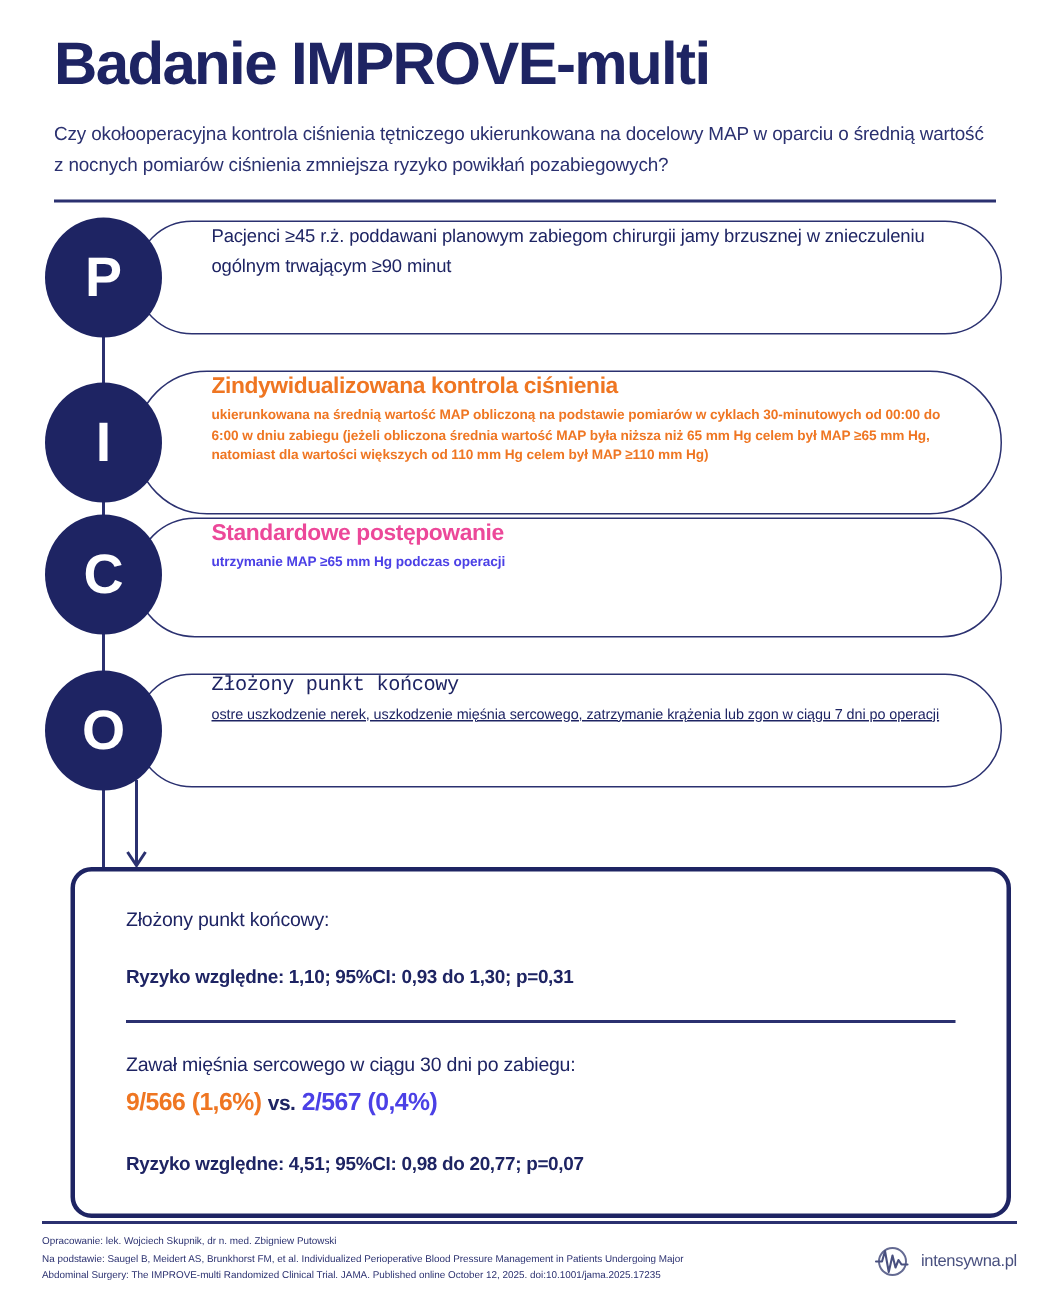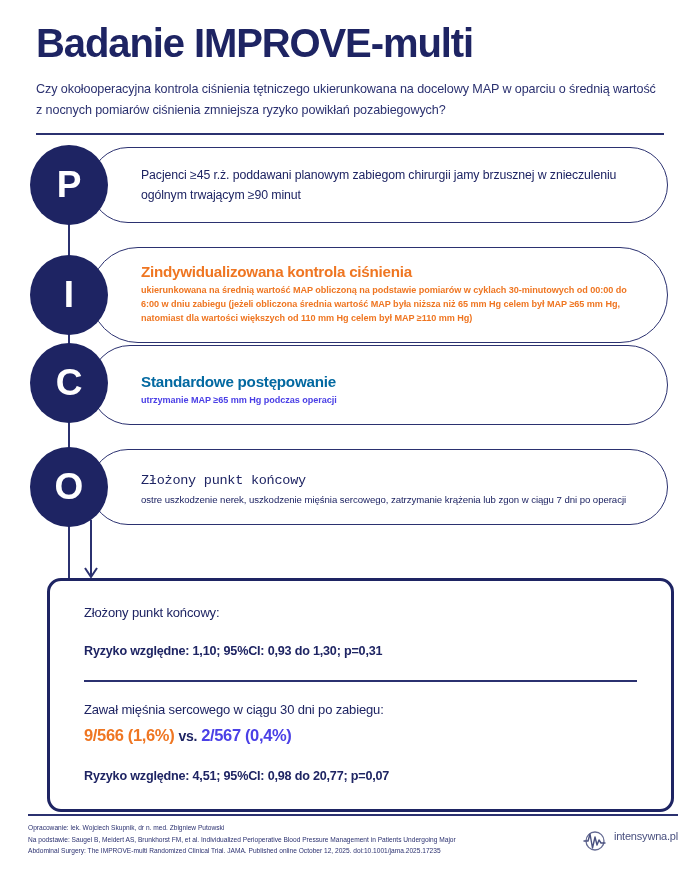--- a/index.html
+++ b/index.html
@@ -80,21 +80,21 @@
     position: absolute;
     left: 68px;
     right: 10px;
     top: 0;
     height: 76px;
     border: 1.6px solid #2b3170;
     border-radius: 38px;
     background: #ffffff;
     display: flex;
     flex-direction: column;
-    justify-content: flex-end;
+    justify-content: flex-start;
     padding: 0 30px 16px 50px;
   }
 
   .row .badge {
     position: absolute;
     left: 8px;
     top: -2px;
     width: 78px;
     height: 80px;
     border-radius: 50%;
@@ -116,34 +116,34 @@
   }
 
   .card-head {
     font-size: 15.2px;
     font-weight: bold;
     line-height: 1.25;
     letter-spacing: -0.25px;
   }
 
   .card-head.orange { color: #ef7622; }
-  .card-head.violet { color: #0369a1; }
+  .card-head.violet { color: #ec4899; }
   .card-head.navy   { color: #1e2463; }
 
   .card-sub {
     margin-top: 3px;
     font-size: 9.1px;
     font-weight: bold;
     line-height: 1.52;
     letter-spacing: -0.05px;
   }
 
   .card-sub.orange { color: #ef7622; }
   .card-sub.violet { color: #4b40e6; }
-  .card-sub.navy   { color: #1e2463; font-weight: normal; font-size: 9.6px; }
+  .card-sub.navy   { color: #1e2463; font-weight: normal; font-size: 9.6px; text-decoration: underline; }
 
   
   .row.row-i { height: 74px; }
   .row.row-i .card { height: 96px; border-radius: 48px; }
   .row.row-i .badge { top: 8px; }
 
   .row.row-c { height: 80px; }
   .row.row-c .card { height: 80px; border-radius: 40px; }
 
   
@@ -224,21 +224,21 @@
   .footer-text {
     font-size: 6.6px;
     line-height: 1.75;
     color: #2b3170;
     max-width: 505px;
     letter-spacing: 0px;
   }
 
   .brand {
     display: flex;
-    align-items: flex-start;
+    align-items: center;
     gap: 6px;
     padding-top: 8px;
   }
 
   .brand-name {
     font-size: 11px;
     color: #49507f;
     letter-spacing: -0.2px;
   }
 </style>

